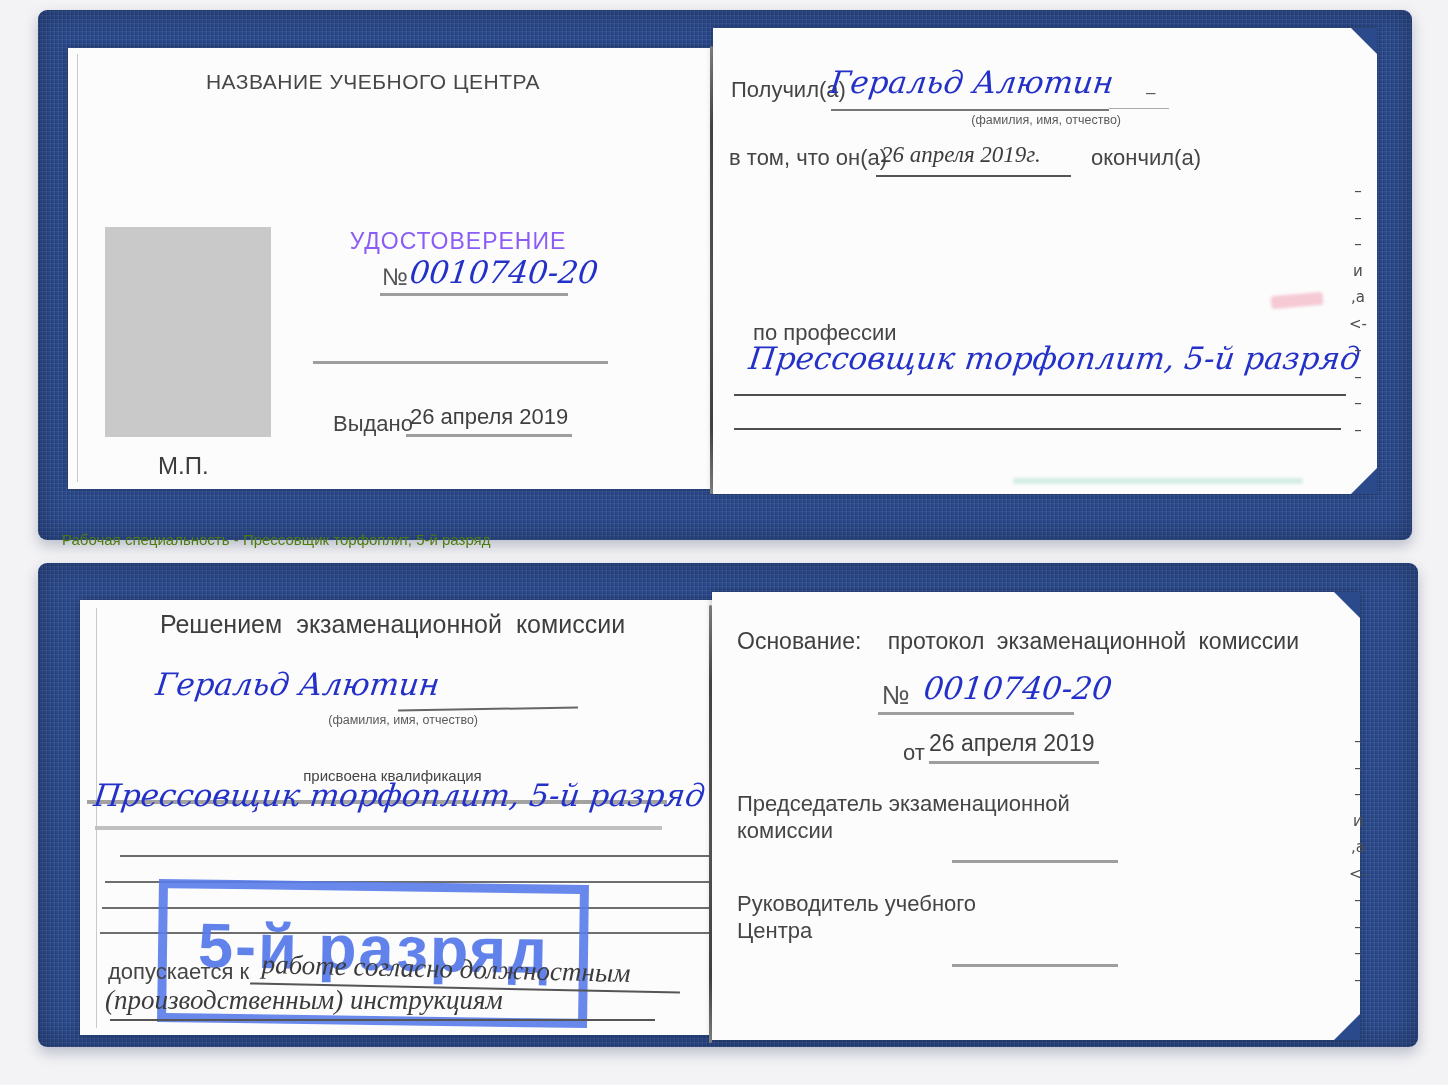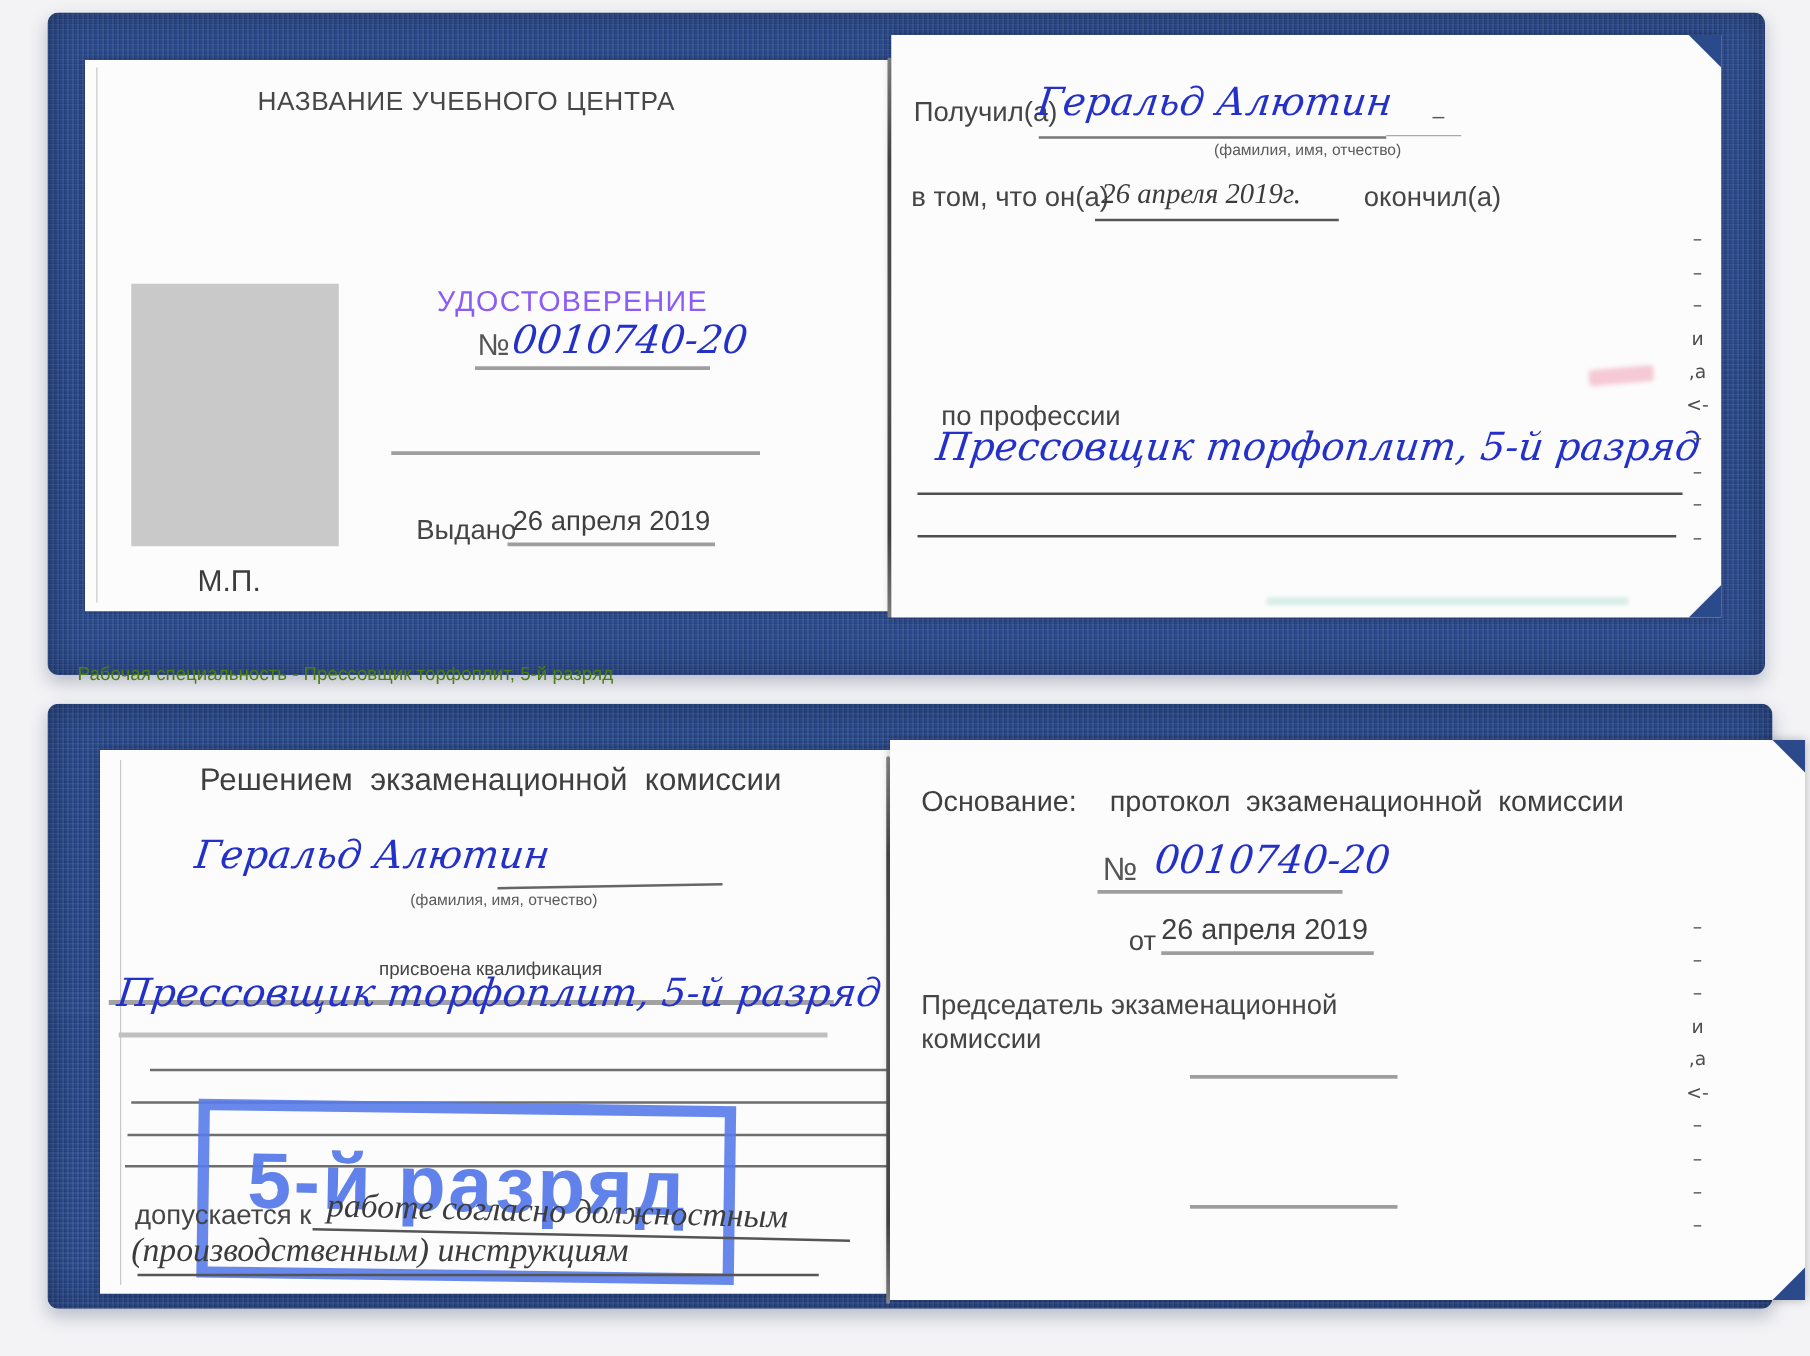--- a/index.html
+++ b/index.html
@@ -145,40 +145,44 @@
 
       <div class="print z3" style="left:28px;top:359px;font-size:22px;">допускается к</div>
       <div class="fillserif z3" style="left:182px;top:349px;font-size:27px;transform:rotate(1.4deg);transform-origin:left top;">работе согласно должностным</div>
       <div class="rule z3" style="left:170px;top:387px;width:430px;background:#555;transform:rotate(1.2deg);"></div>
       <div class="fillserif z3" style="left:25px;top:385px;font-size:27px;">(производственным) инструкциям</div>
       <div class="rule z3" style="left:30px;top:419px;width:545px;background:#555;"></div>
     </div>
 
     <div class="spine" style="left:671px;top:42px;height:438px;"></div>
 
-    <div class="page right" style="left:674px;top:29px;width:732px;height:448px;">
+    <div class="page right" style="left:674px;top:29px;width:648px;height:448px;">
 
       <div class="print" style="left:25px;top:36px;font-size:23px;word-spacing:6px;color:#3f3f3f;">
         <span>Основание:</span>
         <span style="margin-left:14px;">протокол экзаменационной комиссии</span>
       </div>
 
       <div class="print" style="left:170px;top:88px;font-size:26px;color:#555;">№</div>
       <div class="hand" style="left:212px;top:78px;font-size:31px;">0010740-20</div>
       <div class="rule soft" style="left:166px;top:120px;width:196px;"></div>
 
       <div class="print" style="left:191px;top:148px;font-size:22px;">от</div>
       <div class="print" style="left:217px;top:138px;font-size:23px;color:#3f3f3f;">26 апреля 2019</div>
       <div class="rule soft" style="left:217px;top:169px;width:170px;"></div>
 
       <div class="print" style="left:25px;top:198px;font-size:22px;line-height:27px;white-space:normal;width:360px;">
         <span>Председатель экзаменационной</span><br>
         <span>комиссии</span>
       </div>
       <div class="rule soft" style="left:240px;top:268px;width:166px;"></div>
 
+      <div class="print" style="left:25px;top:298px;font-size:22px;line-height:27px;white-space:normal;width:360px;">
+        <span>Руководитель учебного</span><br>
+        <span>Центра</span>
+      </div>
       <div class="rule soft" style="left:240px;top:372px;width:166px;"></div>
     </div>
 
     <div class="edge-col" style="left:1311px;top:165px;"><span>–</span><span>–</span><span>–</span><span>и</span><span>,а</span><span>&lt;-</span><span>–</span><span>–</span><span>–</span><span>–</span></div>
   </div>
 
 </div>
 
 </body></html>

